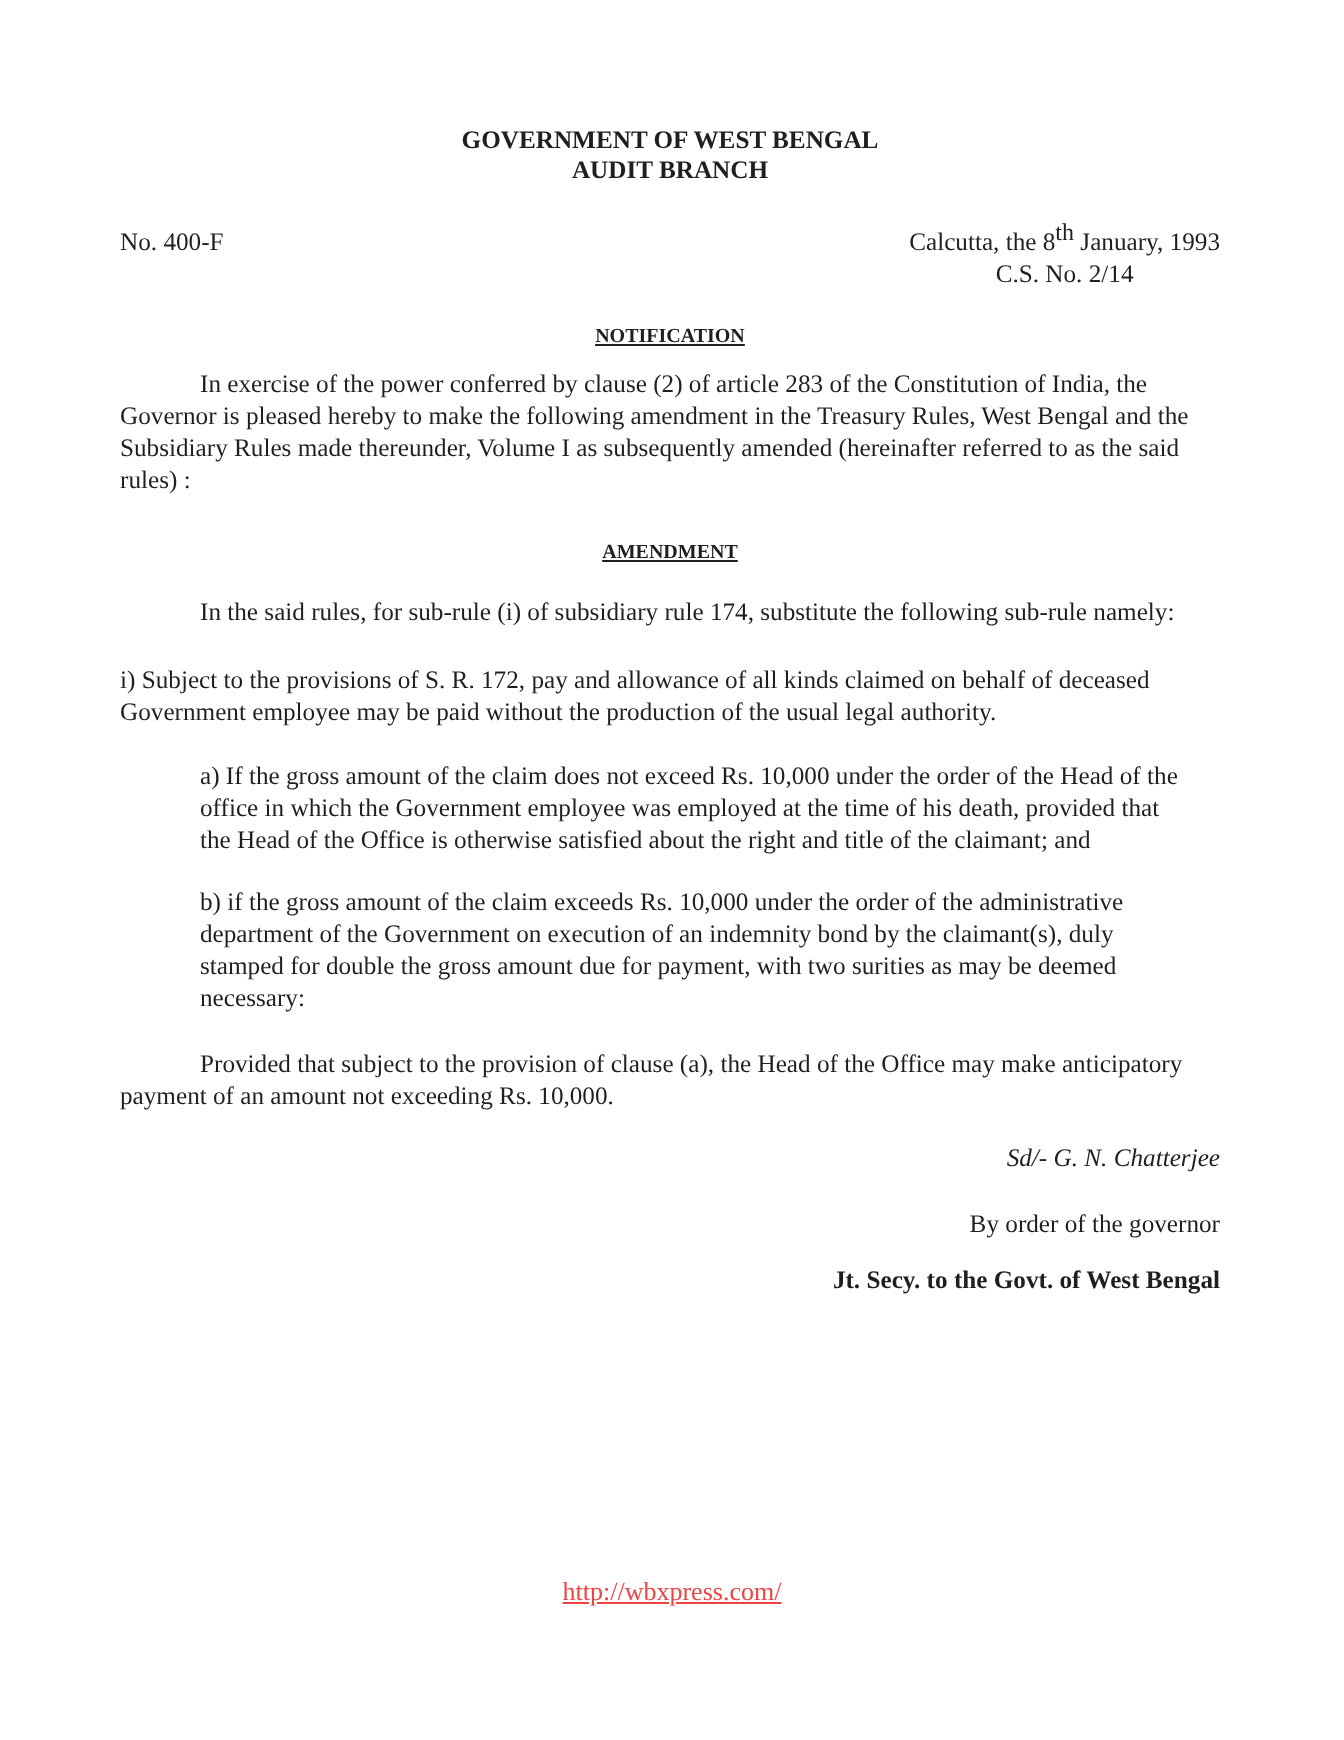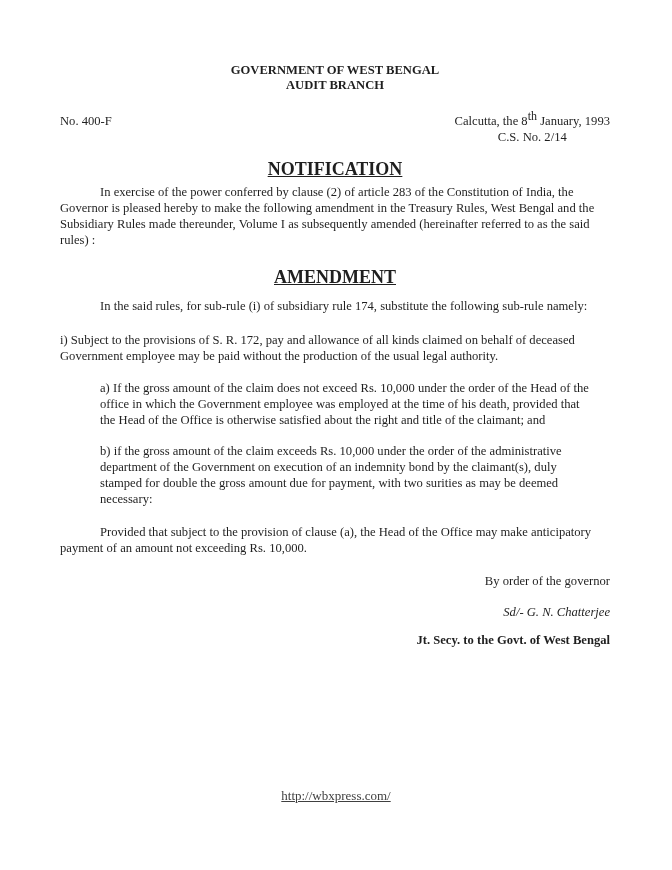--- a/index.html
+++ b/index.html
@@ -35,21 +35,21 @@
     text-align: center;
   }
   .date-line sup {
     font-size: 12px;
     line-height: 0;
     vertical-align: super;
   }
   .section-heading {
     margin: 16px 0 0 0;
     text-align: center;
-    font-size: 18px;
+    font-size: 10px;
     font-weight: 700;
     text-decoration: underline;
     line-height: 16px;
   }
   .para {
     margin: 16px 0 0 0;
   }
   .indent { text-indent: 40px; }
   .clause {
     margin-left: 40px;
@@ -71,21 +71,21 @@
   [data-name="signature-designation"]     { margin-top: 12px; font-weight: bold; }
 
   .footer {
     position: absolute;
     top: 788px;
     left: 0;
     width: 100%;
     text-align: center;
   }
   .footer-link {
-    color: #404040;
+    color: #ef4444;
     text-decoration: underline;
     cursor: pointer;
     font-size: 13px;
   }
 </style>
 </head>
 <body>
 
 <div class="page" data-name="document-page">
 
@@ -111,23 +111,23 @@
   <p class="para indent" data-name="amendment-intro-paragraph">In the said rules, for sub-rule (i) of subsidiary rule 174, substitute the following sub-rule namely:</p>
 
   <p class="para" data-name="sub-rule-paragraph">i) Subject to the provisions of S. R. 172, pay and allowance of all kinds claimed on behalf of deceased Government employee may be paid without the production of the usual legal authority.</p>
 
   <p class="para clause" data-name="clause-a-paragraph">a) If the gross amount of the claim does not exceed Rs. 10,000 under the order of the Head of the office in which the Government employee was employed at the time of his death, provided that the Head of the Office is otherwise satisfied about the right and title of the claimant; and</p>
 
   <p class="para clause" data-name="clause-b-paragraph">b) if the gross amount of the claim exceeds Rs. 10,000 under the order of the administrative department of the Government on execution of an indemnity bond by the claimant(s), duly stamped for double the gross amount due for payment, with two surities as may be deemed necessary:</p>
 
   <p class="para indent" data-name="proviso-paragraph">Provided that subject to the provision of clause (a), the Head of the Office may make anticipatory payment of an amount not exceeding Rs. 10,000.</p>
 
+  <p class="para right italic" data-name="signature-name">Sd/- G. N. Chatterjee</p>
+
   <p class="para right" data-name="by-order-line">By order of the governor</p>
-
-  <p class="para right italic" data-name="signature-name">Sd/- G. N. Chatterjee</p>
 
   <p class="para right" data-name="signature-designation">Jt. Secy. to the Govt. of West Bengal</p>
 
   <div class="footer" data-name="footer">
     <a class="footer-link" data-name="footer-link">http://wbxpress.com/</a>
   </div>
 
 </div>
 
 </body></html>

